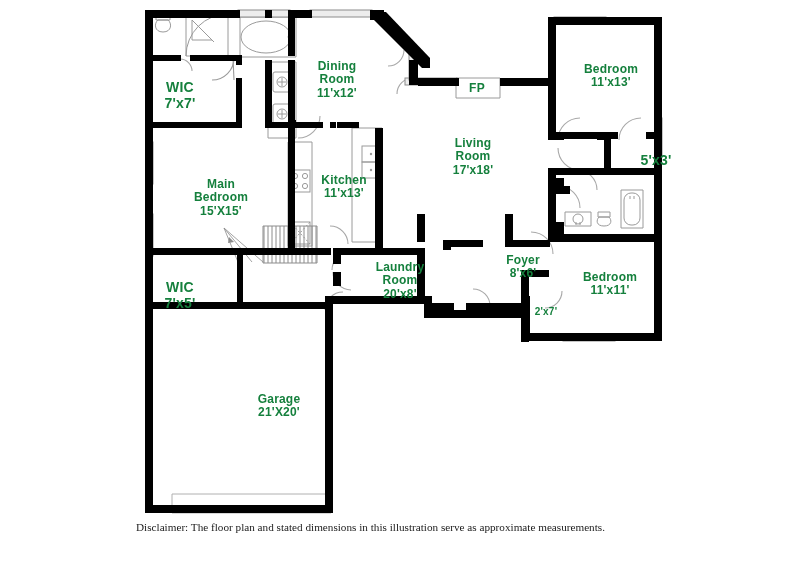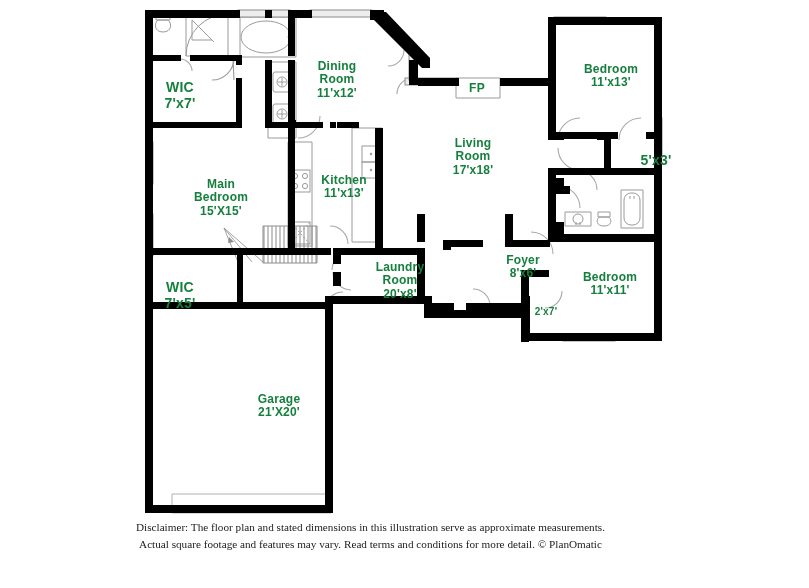--- a/index.html
+++ b/index.html
@@ -319,16 +319,15 @@
       <span>21'X20'</span>
     </div>
 
     <div class="roomlabel rl-fp" style="left:477px;top:82px;transform:translateX(-50%);">
       <span>FP</span>
     </div>
   </div>
 
   <div id="disclaimer">
     <span>Disclaimer: The floor plan and stated dimensions in this illustration serve as approximate measurements.</span>
-    <span>Actual square footage and features may vary. Read terms and conditions for more detail. © PlanOmatic</span>
   </div>
 
 </div>
 
 </body></html>

